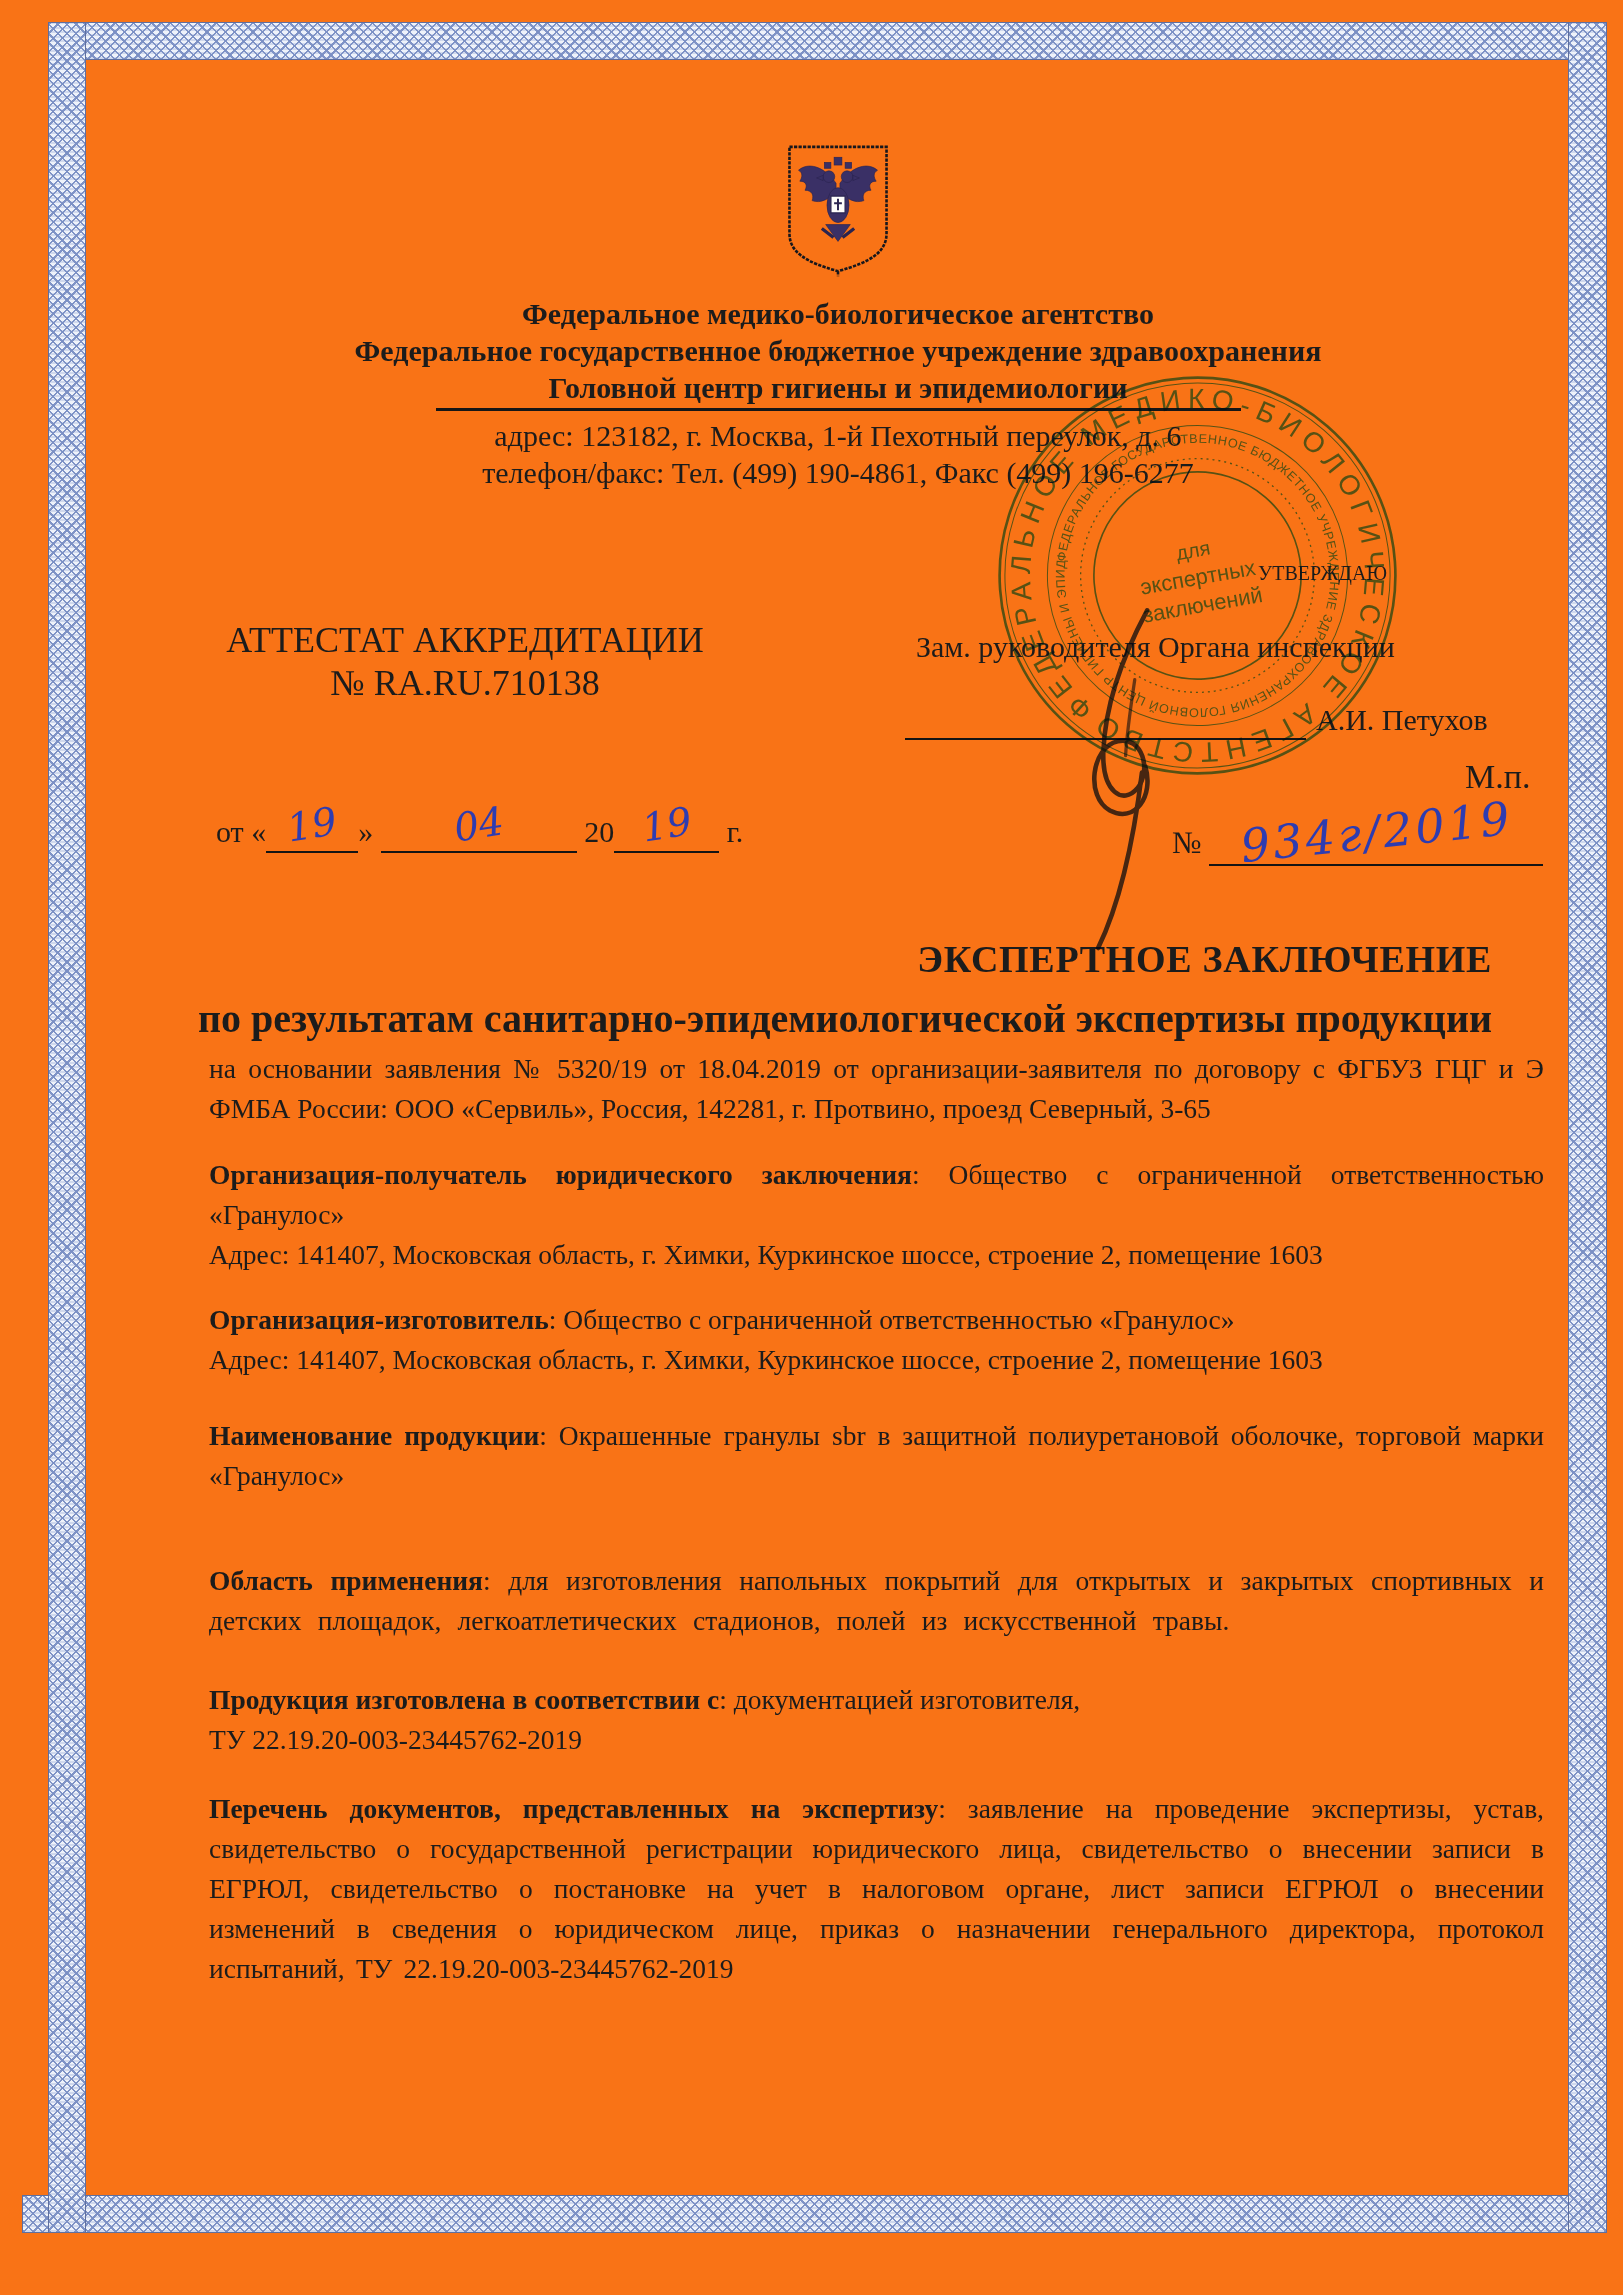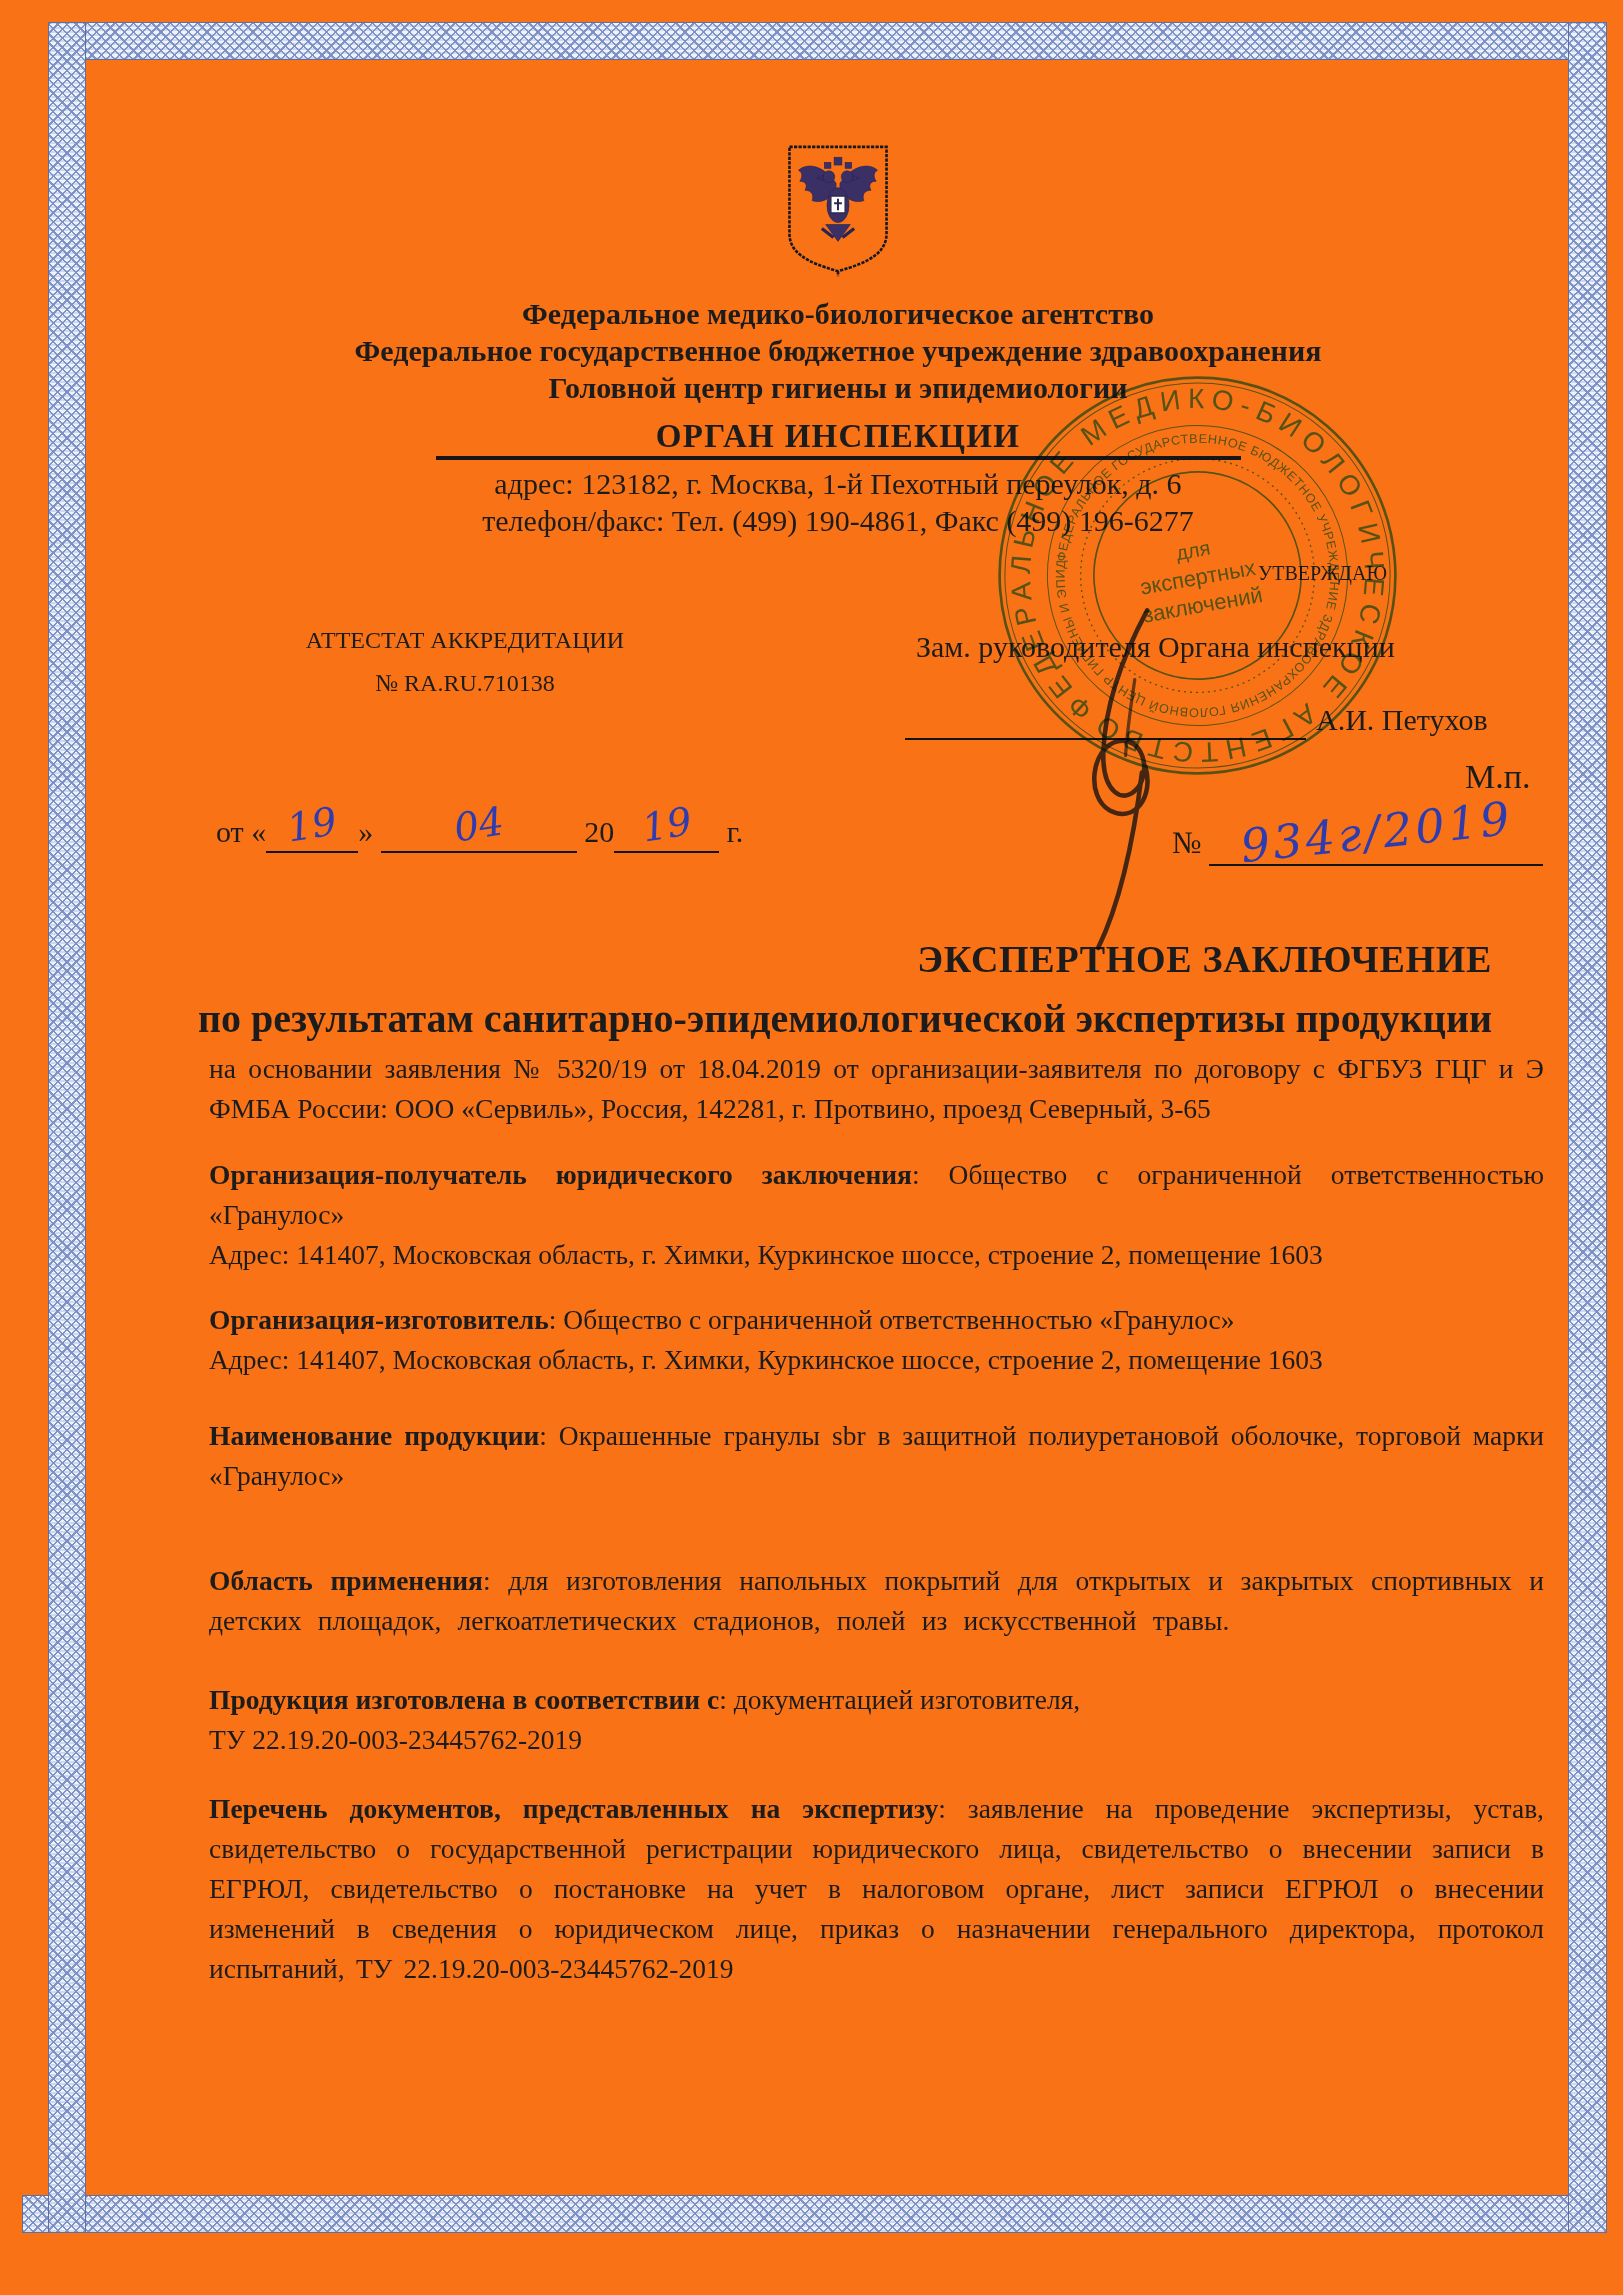--- a/index.html
+++ b/index.html
@@ -26,21 +26,21 @@
 
   .abs{position:absolute;}
   
   .head{left:105px;top:143px;width:1466px;text-align:center;}
   .emblem{display:block;margin:0 auto 18.3px auto;}
   .hline{font-weight:bold;font-size:30px;line-height:37px;}
   .organ{font-weight:bold;font-size:33px;line-height:38px;letter-spacing:1.3px;margin-top:10.5px;}
   .organ-rule{height:3.9px;background:#161616;width:805px;margin:1.3px auto 5.2px auto;}
   .addr{font-size:30px;line-height:37px;}
 
-  .attestat{left:223px;top:619px;width:484px;text-align:center;font-size:24px;line-height:43px;}
+  .attestat{left:223px;top:619px;width:484px;text-align:center;font-size:36px;line-height:43px;}
   .utv{left:1087px;top:562px;width:471px;text-align:center;font-size:20px;}
   .pos{left:916px;top:630px;width:641px;text-align:left;font-size:30px;}
   .sigline{left:905px;top:738px;width:401px;height:0;border-top:2.6px solid #141414;}
   .name{left:1316px;top:703px;font-size:30px;}
   .mp{left:1465px;top:758px;font-size:34px;}
 
   
   .hand{
     font-family:"DejaVu Serif", serif;font-style:italic;
     color:#2e3cb0;display:inline-block;
@@ -102,21 +102,20 @@
         <ellipse cx="85" cy="96" rx="17" ry="27"></ellipse>
         <path d="M66 126 L104 126 L85 152 Z"></path>
         <path d="M60 132 L78 146 M110 132 L92 146" stroke-width="5"></path>
       </g>
       <rect x="74" y="82" width="22" height="26" fill="#fdfdfb" stroke="#2a2450" stroke-width="2"></rect>
       <path d="M85 86 L85 104 M79 93 L91 93" stroke="#2a2450" stroke-width="3"></path>
     </svg>
     <div class="hline">Федеральное медико-биологическое агентство</div>
     <div class="hline">Федеральное государственное бюджетное учреждение здравоохранения</div>
     <div class="hline">Головной центр гигиены и эпидемиологии</div>
-    <div class="organ">ОРГАН ИНСПЕКЦИИ</div>
     <div class="organ-rule"></div>
     <div class="addr">адрес: 123182, г. Москва, 1-й Пехотный переулок, д. 6</div>
     <div class="addr">телефон/факс: Тел. (499) 190-4861, Факс (499) 196-6277</div>
   </div>
 
   <div class="abs attestat">
     <div>АТТЕСТАТ АККРЕДИТАЦИИ</div>
     <div>№ RA.RU.710138</div>
   </div>
 

